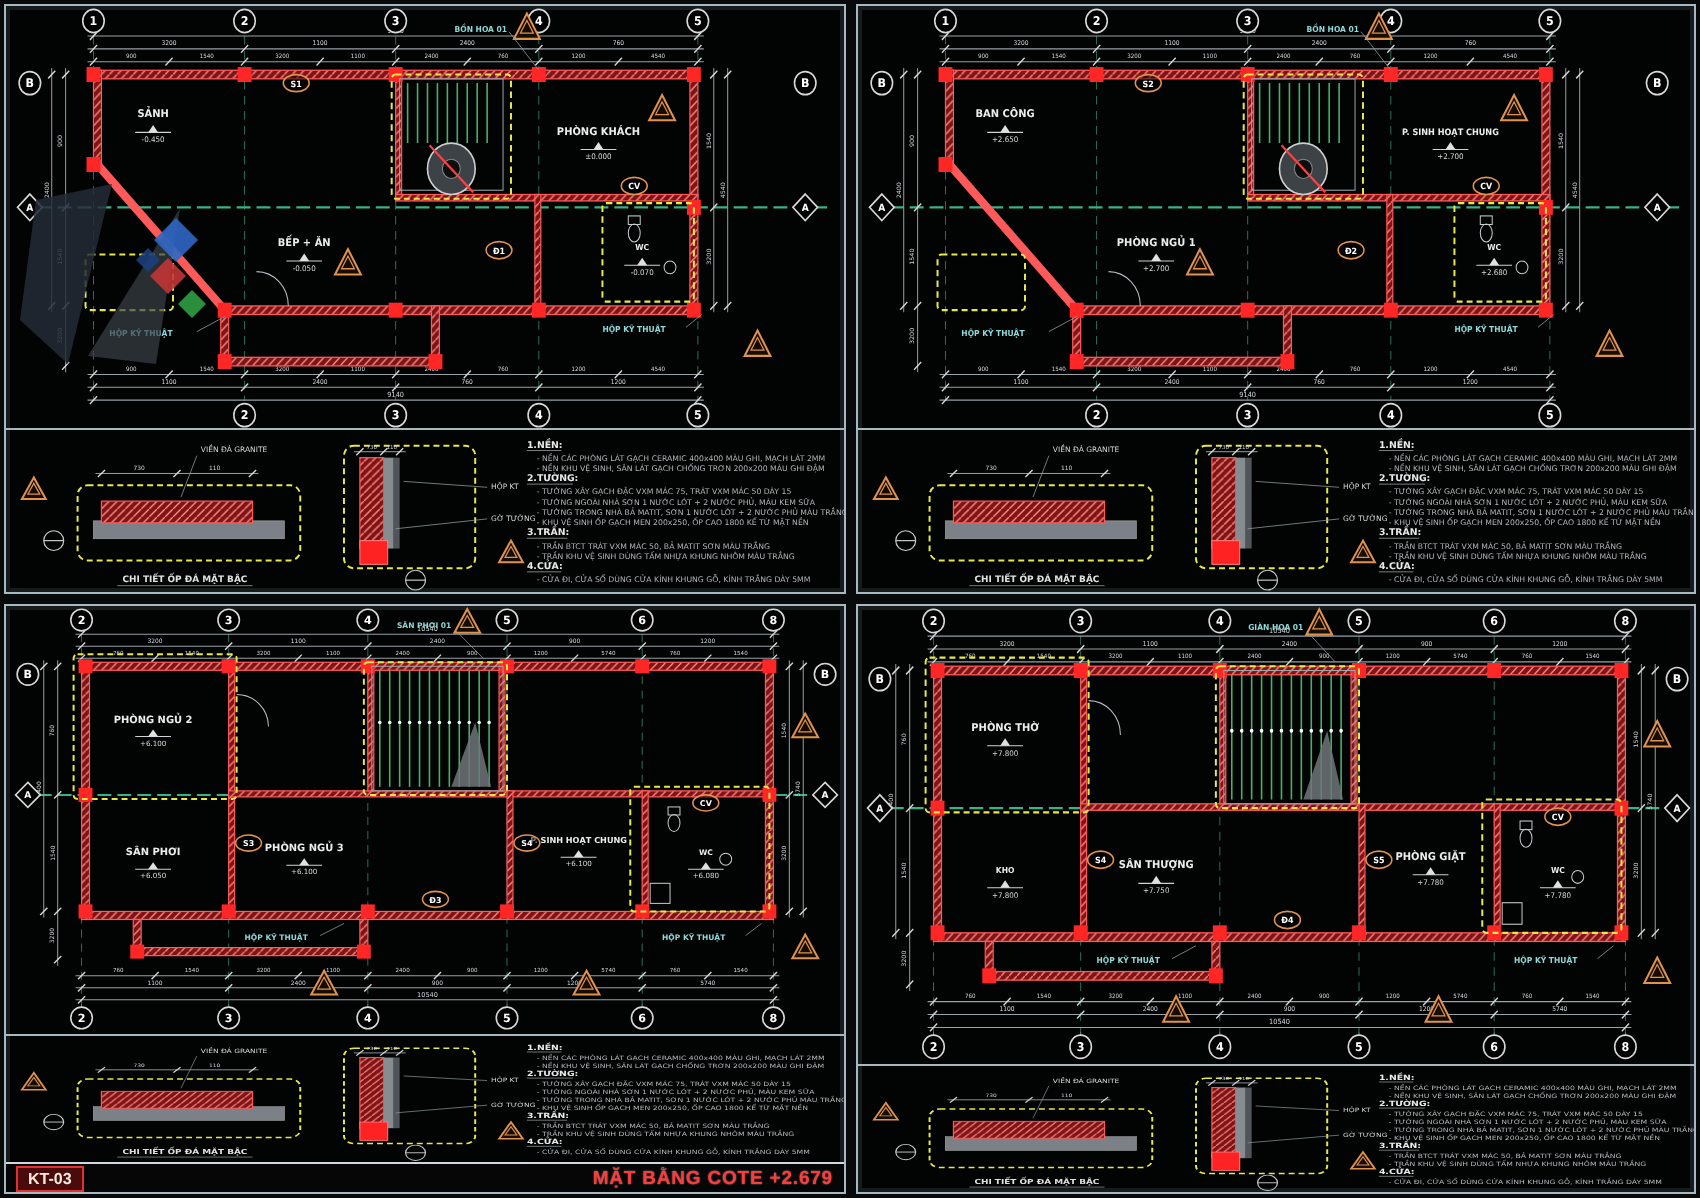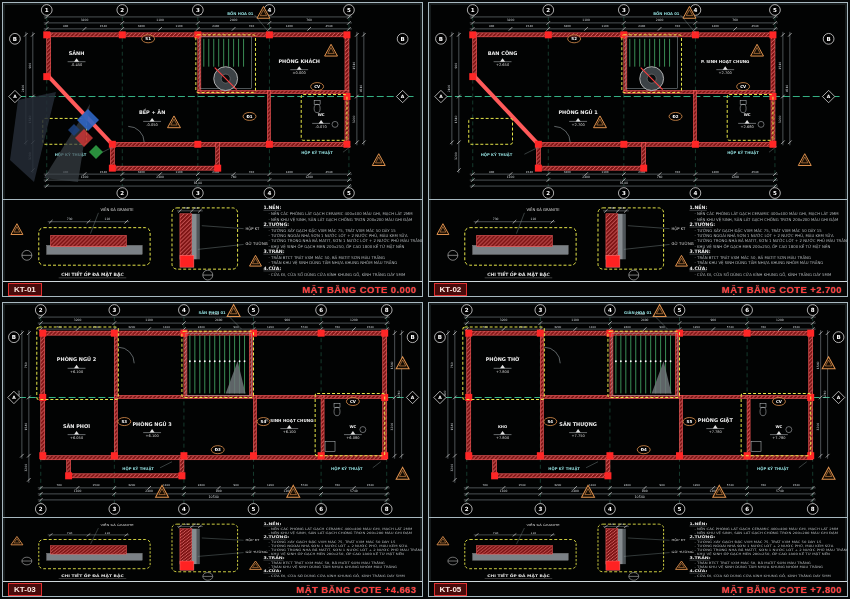--- a/index.html
+++ b/index.html
@@ -408,24 +408,20 @@
             <text x="262" y="53.40000000000001" font-size="4.7" fill="#eaeaea" text-anchor="start" font-family="DejaVu Sans, sans-serif" font-weight="bold">3.TRẦN:</text>
             <line x1="262" y1="54.80000000000001" x2="282.3" y2="54.80000000000001" stroke="#8a8f93" stroke-width="0.45"></line>
             <text x="267" y="60.000000000000014" font-size="3.9" fill="#b2b7ba" text-anchor="start" font-family="DejaVu Sans, sans-serif" font-weight="normal">- TRẦN BTCT TRÁT VXM MÁC 50, BẢ MATIT SƠN MÀU TRẮNG</text>
             <text x="267" y="65.20000000000002" font-size="3.9" fill="#b2b7ba" text-anchor="start" font-family="DejaVu Sans, sans-serif" font-weight="normal">- TRẦN KHU VỆ SINH DÙNG TẤM NHỰA KHUNG NHÔM MÀU TRẮNG</text>
             <text x="262" y="70.40000000000002" font-size="4.7" fill="#eaeaea" text-anchor="start" font-family="DejaVu Sans, sans-serif" font-weight="bold">4.CỬA:</text>
             <line x1="262" y1="71.80000000000003" x2="279.4" y2="71.80000000000003" stroke="#8a8f93" stroke-width="0.45"></line>
             <text x="267" y="77.00000000000001" font-size="3.9" fill="#b2b7ba" text-anchor="start" font-family="DejaVu Sans, sans-serif" font-weight="normal">- CỬA ĐI, CỬA SỔ DÙNG CỬA KÍNH KHUNG GỖ, KÍNH TRẮNG DÀY 5MM</text>
           </g>
         </svg>
       </div>
-    <div class="titlebar">
-      <span class="codebox">KT-01</span>
-      <span class="sheettitle">MẶT BẰNG COTE 0.000</span>
-    </div>
   </section>
 
   <section class="sheet narrow">
     <div class="plan">
         <svg viewBox="0 0 421 197" preserveAspectRatio="none">
           <defs>
             <pattern id="h1" width="4" height="4" patternUnits="userSpaceOnUse">
               <rect x="0" y="0" width="4" height="4" fill="#7e1414"></rect>
               <path d="M0,4 L4,0" stroke="#ff8a8a" stroke-width="0.7"></path>
             </pattern>
@@ -797,24 +793,20 @@
             <text x="262" y="53.40000000000001" font-size="4.7" fill="#eaeaea" text-anchor="start" font-family="DejaVu Sans, sans-serif" font-weight="bold">3.TRẦN:</text>
             <line x1="262" y1="54.80000000000001" x2="282.3" y2="54.80000000000001" stroke="#8a8f93" stroke-width="0.45"></line>
             <text x="267" y="60.000000000000014" font-size="3.9" fill="#b2b7ba" text-anchor="start" font-family="DejaVu Sans, sans-serif" font-weight="normal">- TRẦN BTCT TRÁT VXM MÁC 50, BẢ MATIT SƠN MÀU TRẮNG</text>
             <text x="267" y="65.20000000000002" font-size="3.9" fill="#b2b7ba" text-anchor="start" font-family="DejaVu Sans, sans-serif" font-weight="normal">- TRẦN KHU VỆ SINH DÙNG TẤM NHỰA KHUNG NHÔM MÀU TRẮNG</text>
             <text x="262" y="70.40000000000002" font-size="4.7" fill="#eaeaea" text-anchor="start" font-family="DejaVu Sans, sans-serif" font-weight="bold">4.CỬA:</text>
             <line x1="262" y1="71.80000000000003" x2="279.4" y2="71.80000000000003" stroke="#8a8f93" stroke-width="0.45"></line>
             <text x="267" y="77.00000000000001" font-size="3.9" fill="#b2b7ba" text-anchor="start" font-family="DejaVu Sans, sans-serif" font-weight="normal">- CỬA ĐI, CỬA SỔ DÙNG CỬA KÍNH KHUNG GỖ, KÍNH TRẮNG DÀY 5MM</text>
           </g>
         </svg>
       </div>
-    <div class="titlebar">
-      <span class="codebox">KT-02</span>
-      <span class="sheettitle">MẶT BẰNG COTE +2.700</span>
-    </div>
   </section>
 
   <section class="sheet wide">
     <div class="plan">
         <svg viewBox="0 0 421 213" preserveAspectRatio="none">
           <defs>
             <pattern id="h2" width="4" height="4" patternUnits="userSpaceOnUse">
               <rect x="0" y="0" width="4" height="4" fill="#7e1414"></rect>
               <path d="M0,4 L4,0" stroke="#ff8a8a" stroke-width="0.7"></path>
             </pattern>
@@ -1251,21 +1243,21 @@
             <text x="267" y="60.000000000000014" font-size="3.9" fill="#b2b7ba" text-anchor="start" font-family="DejaVu Sans, sans-serif" font-weight="normal">- TRẦN BTCT TRÁT VXM MÁC 50, BẢ MATIT SƠN MÀU TRẮNG</text>
             <text x="267" y="65.20000000000002" font-size="3.9" fill="#b2b7ba" text-anchor="start" font-family="DejaVu Sans, sans-serif" font-weight="normal">- TRẦN KHU VỆ SINH DÙNG TẤM NHỰA KHUNG NHÔM MÀU TRẮNG</text>
             <text x="262" y="70.40000000000002" font-size="4.7" fill="#eaeaea" text-anchor="start" font-family="DejaVu Sans, sans-serif" font-weight="bold">4.CỬA:</text>
             <line x1="262" y1="71.80000000000003" x2="279.4" y2="71.80000000000003" stroke="#8a8f93" stroke-width="0.45"></line>
             <text x="267" y="77.00000000000001" font-size="3.9" fill="#b2b7ba" text-anchor="start" font-family="DejaVu Sans, sans-serif" font-weight="normal">- CỬA ĐI, CỬA SỔ DÙNG CỬA KÍNH KHUNG GỖ, KÍNH TRẮNG DÀY 5MM</text>
           </g>
         </svg>
       </div>
     <div class="titlebar">
       <span class="codebox">KT-03</span>
-      <span class="sheettitle">MẶT BẰNG COTE +4.663</span>
+      <span class="sheettitle">MẶT BẰNG COTE +2.679</span>
     </div>
   </section>
 
   <section class="sheet wide">
     <div class="plan">
         <svg viewBox="0 0 421 213" preserveAspectRatio="none">
           <defs>
             <pattern id="h3" width="4" height="4" patternUnits="userSpaceOnUse">
               <rect x="0" y="0" width="4" height="4" fill="#7e1414"></rect>
               <path d="M0,4 L4,0" stroke="#ff8a8a" stroke-width="0.7"></path>
@@ -1701,24 +1693,20 @@
             <text x="262" y="53.40000000000001" font-size="4.7" fill="#eaeaea" text-anchor="start" font-family="DejaVu Sans, sans-serif" font-weight="bold">3.TRẦN:</text>
             <line x1="262" y1="54.80000000000001" x2="282.3" y2="54.80000000000001" stroke="#8a8f93" stroke-width="0.45"></line>
             <text x="267" y="60.000000000000014" font-size="3.9" fill="#b2b7ba" text-anchor="start" font-family="DejaVu Sans, sans-serif" font-weight="normal">- TRẦN BTCT TRÁT VXM MÁC 50, BẢ MATIT SƠN MÀU TRẮNG</text>
             <text x="267" y="65.20000000000002" font-size="3.9" fill="#b2b7ba" text-anchor="start" font-family="DejaVu Sans, sans-serif" font-weight="normal">- TRẦN KHU VỆ SINH DÙNG TẤM NHỰA KHUNG NHÔM MÀU TRẮNG</text>
             <text x="262" y="70.40000000000002" font-size="4.7" fill="#eaeaea" text-anchor="start" font-family="DejaVu Sans, sans-serif" font-weight="bold">4.CỬA:</text>
             <line x1="262" y1="71.80000000000003" x2="279.4" y2="71.80000000000003" stroke="#8a8f93" stroke-width="0.45"></line>
             <text x="267" y="77.00000000000001" font-size="3.9" fill="#b2b7ba" text-anchor="start" font-family="DejaVu Sans, sans-serif" font-weight="normal">- CỬA ĐI, CỬA SỔ DÙNG CỬA KÍNH KHUNG GỖ, KÍNH TRẮNG DÀY 5MM</text>
           </g>
         </svg>
       </div>
-    <div class="titlebar">
-      <span class="codebox">KT-05</span>
-      <span class="sheettitle">MẶT BẰNG COTE +7.800</span>
-    </div>
   </section>
 
 </div>
 
 <div class="watermark">
   <svg class="wm-logo" width="120" height="104" viewBox="0 0 120 104">
       <polygon points="14,10 52,2 30,92 6,70" fill="#252c36" opacity="0.85"></polygon>
       <polygon points="40,88 86,14 74,92" fill="#3a4147" opacity="0.7"></polygon>
       <polygon points="70,34 76,40 70,46 64,40" fill="#1c3f7a" opacity="0.9"></polygon>
       <polygon points="84,19 95,30 84,41 73,30" fill="#2f66c4" opacity="0.9"></polygon>

